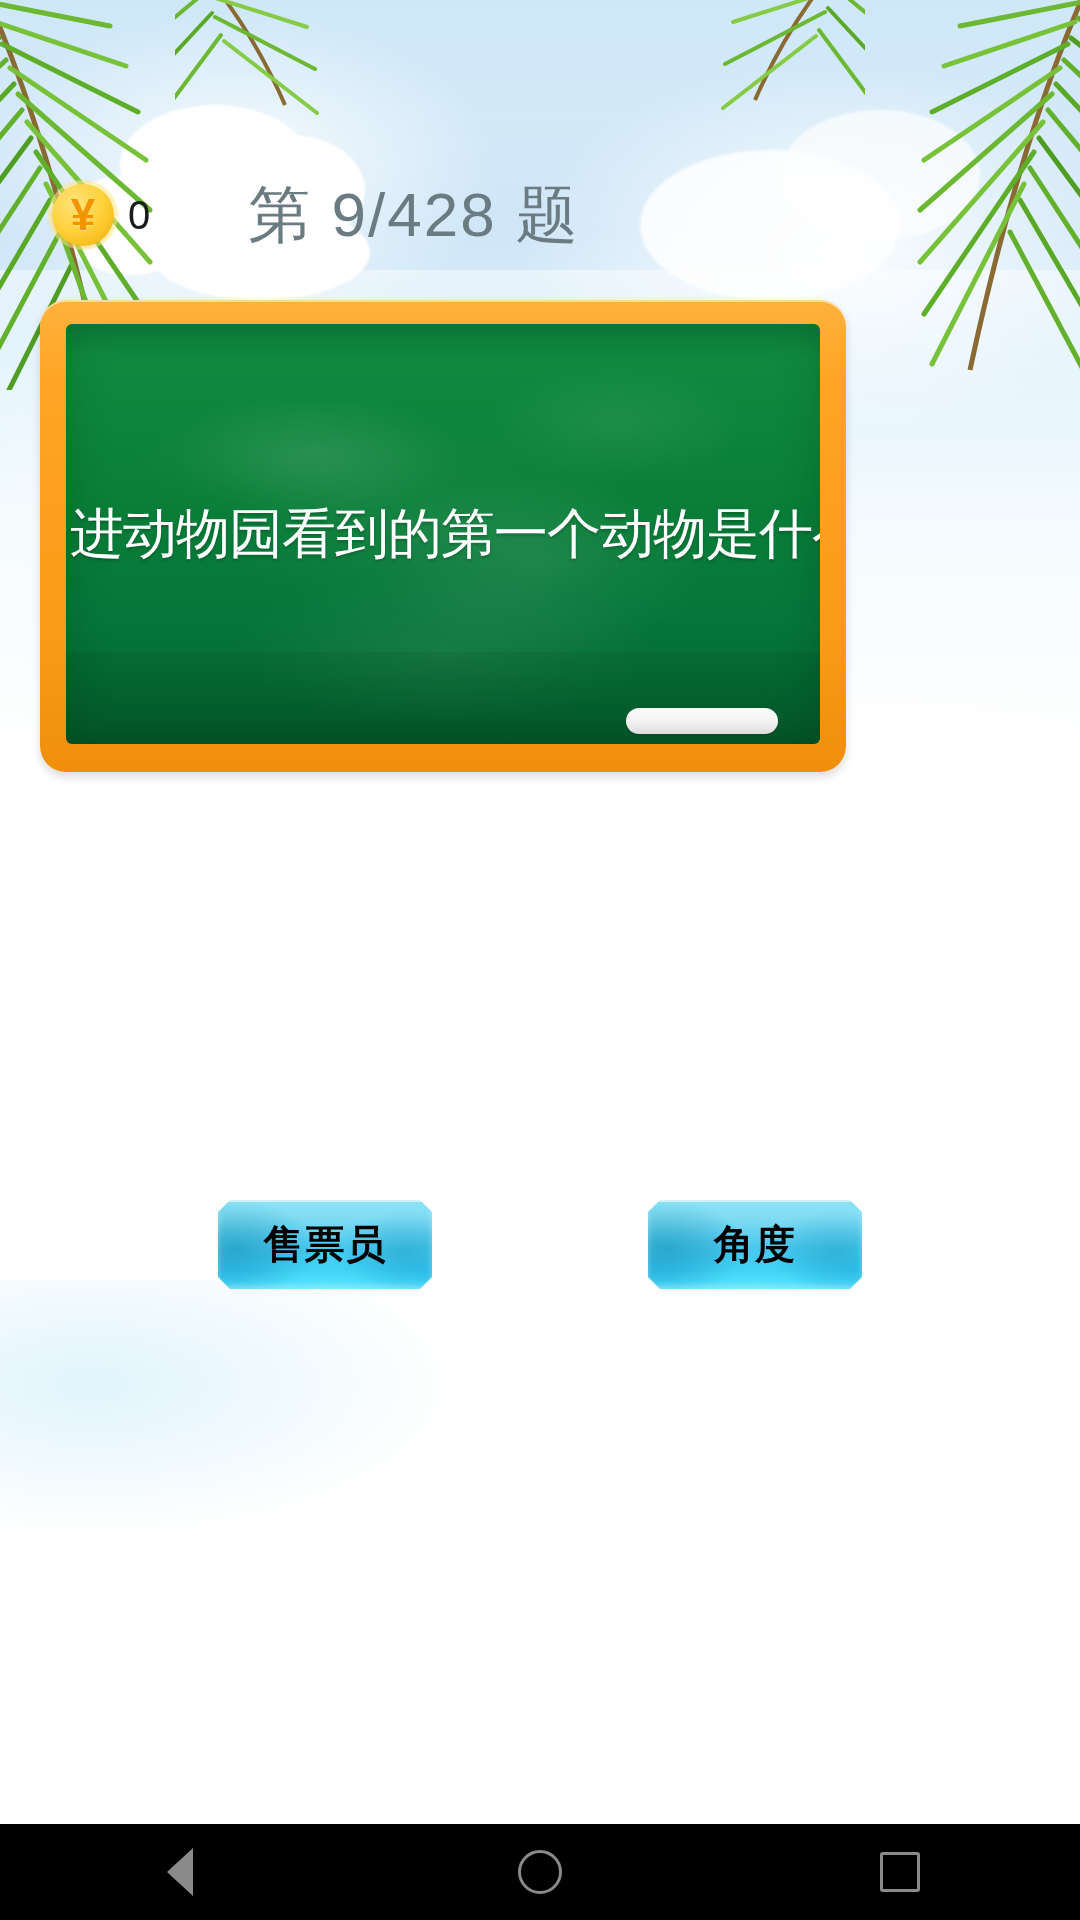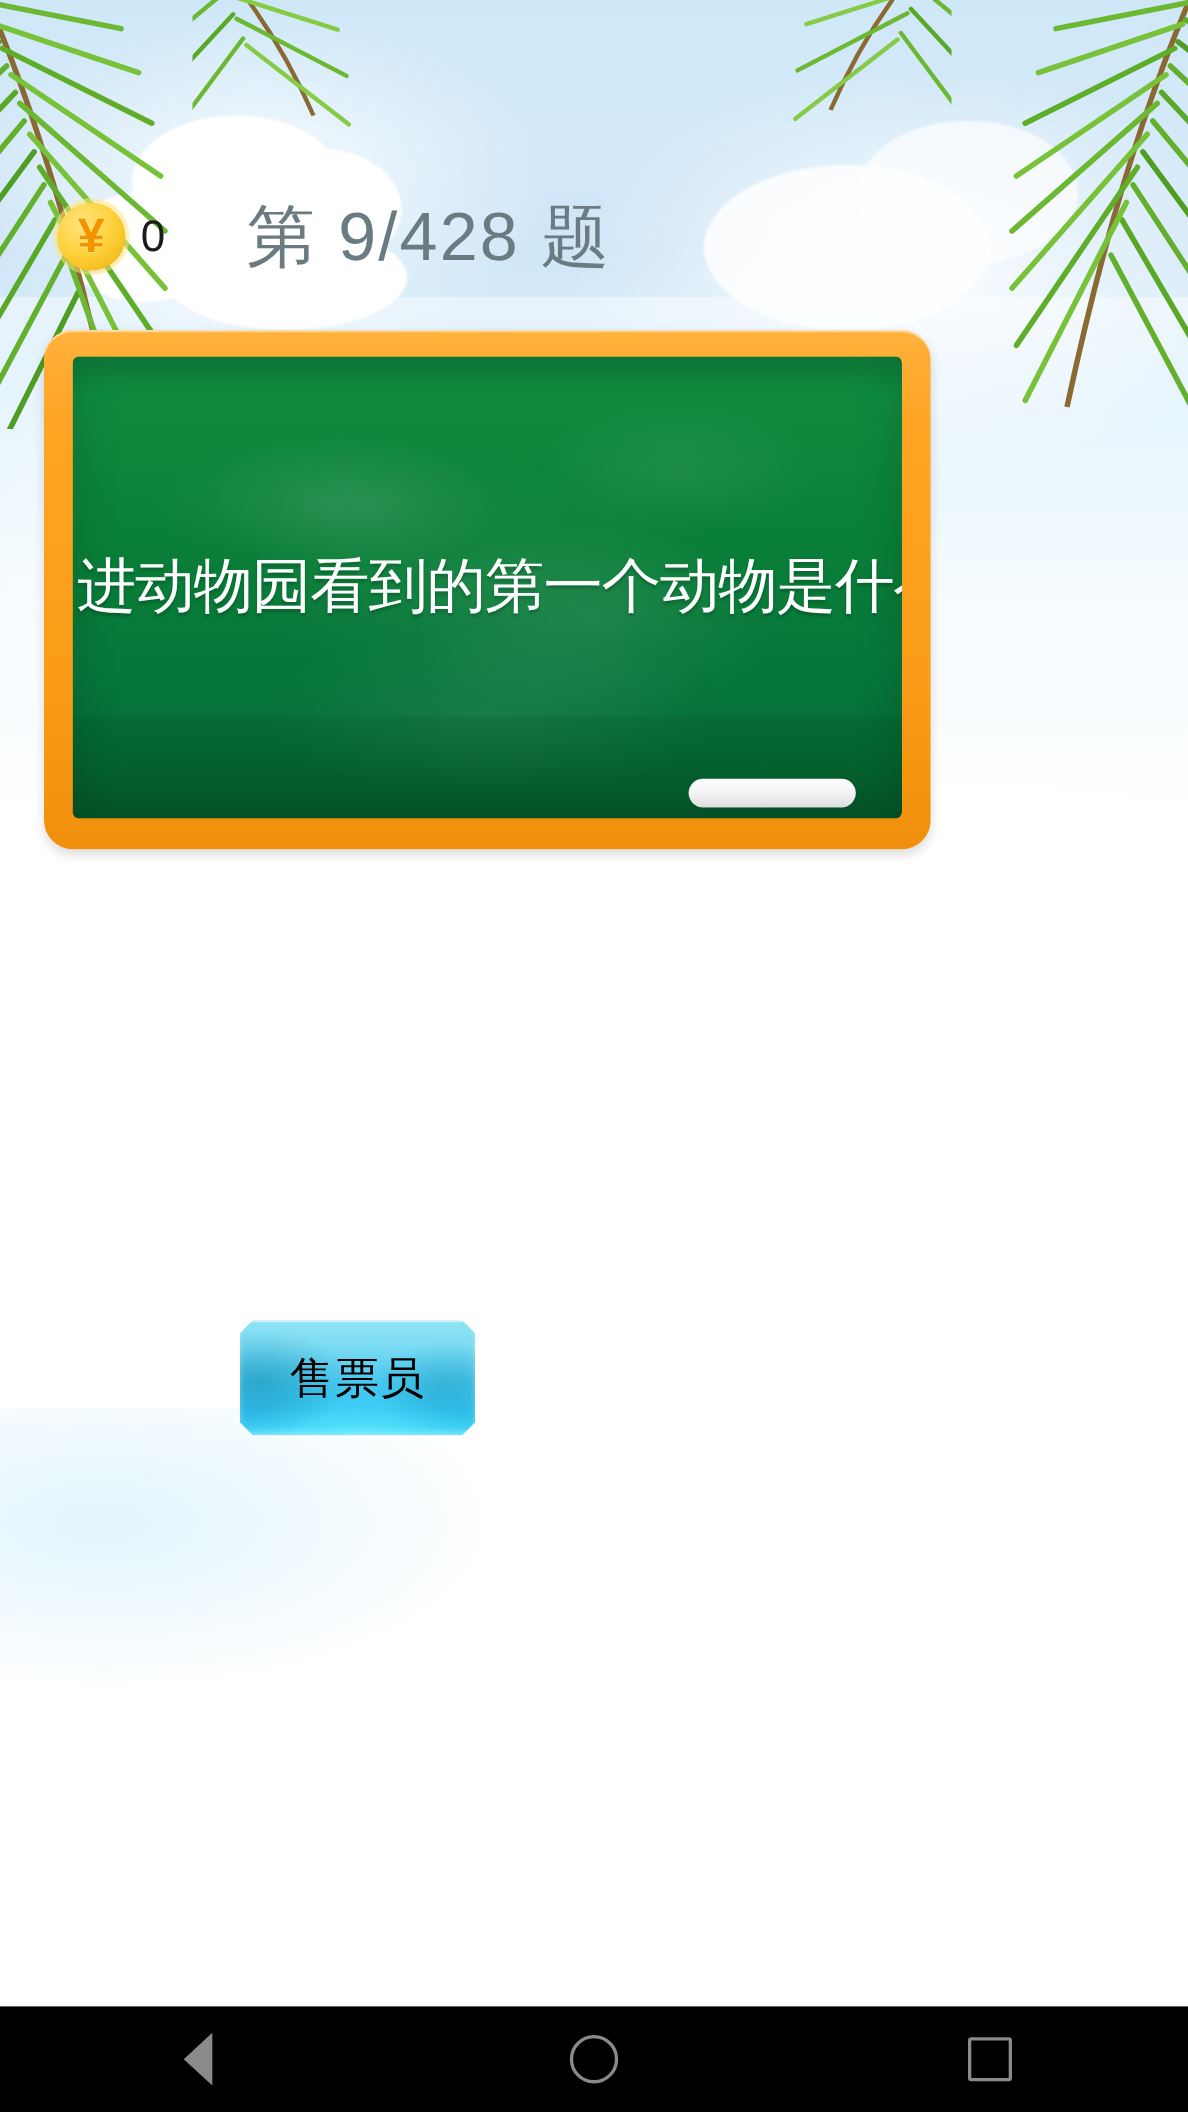--- a/index.html
+++ b/index.html
@@ -69,21 +69,21 @@
     background:radial-gradient(circle at 36% 30%, #ffe27a 0%, #ffd23f 46%, #f5bd1b 78%, #e0a609 100%);
     box-shadow:0 0 0 4px rgba(255,232,130,.55), 0 2px 3px rgba(0,0,0,.12);
     display:flex; align-items:center; justify-content:center;
     color:#f29300; font-size:44px; font-weight:bold; line-height:1;
     text-shadow:0 1px 0 rgba(255,255,255,.35);
   }
   .coin-count {
     margin-left:14px; font-size:40px; color:#1b1b1b; font-weight:400;
   }
   .q-title {
-    margin-left:74px; font-size:62px; color:#6b7b82; letter-spacing:2px;
+    margin-left:98px; font-size:62px; color:#6b7b82; letter-spacing:2px;
     white-space:nowrap;
   }
 
   
   .board-frame {
     position:absolute; left:40px; top:300px; width:806px; height:472px;
     border-radius:26px;
     background:linear-gradient(to bottom, #ffb23c 0%, #ffa424 18%, #f99b16 72%, #ef8f0b 100%);
     box-shadow:0 5px 10px rgba(0,0,0,.14), inset 0 2px 0 rgba(255,255,255,.5);
     padding:24px 26px 28px 26px;
@@ -133,36 +133,36 @@
     position:absolute; left:0; top:1200px; width:1080px;
     display:grid;
     grid-template-columns:214px 214px;
     grid-auto-rows:124px;
     justify-content:center;
     column-gap:216px;
     row-gap:34px;
   }
   .ans-btn {
     position:relative;
-    width:214px; height:105px;
+    width:214px; height:89px;
     border:none; cursor:pointer;
     border-radius:6px;
     clip-path:polygon(12px 0, calc(100% - 12px) 0, 100% 12px, 100% calc(100% - 12px),
                       calc(100% - 12px) 100%, 12px 100%, 0 calc(100% - 12px), 0 12px);
     background:
       radial-gradient(ellipse 120px 70px at 8% 54%,  rgba(18,140,175,.55) 0%, rgba(18,140,175,0) 68%),
       radial-gradient(ellipse 95px 58px at 88% 58%,  rgba(24,150,185,.42) 0%, rgba(24,150,185,0) 70%),
       radial-gradient(ellipse 160px 60px at 50% 104%, rgba(90,235,255,.85) 0%, rgba(90,235,255,0) 72%),
       linear-gradient(to bottom, #8fe4f5 0%, #7ddbf3 22%, #4cc9ef 52%, #33c4f2 78%, #3fd2f8 100%);
     box-shadow:
       inset 0 2px 0 rgba(255,255,255,.55),
       inset 0 -3px 6px rgba(255,255,255,.35),
       0 3px 5px rgba(0,0,0,.16);
     font-family:"Liberation Sans","DejaVu Sans",sans-serif;
-    font-size:40px; font-weight:normal; color:#000;
+    font-size:40px; font-weight:bold; color:#000;
     display:flex; align-items:center; justify-content:center;
     letter-spacing:1px;
   }
 
   
   .navbar {
     position:absolute; left:0; bottom:0; width:1080px; height:96px;
     background:#000;
     display:flex; align-items:center; justify-content:space-around;
   }
@@ -315,20 +315,21 @@
       <div class="smudge sm3"></div>
       <div class="smudge sm4"></div>
       <div class="board-bottomband"></div>
       <div class="chalk"></div>
       <div class="question">进动物园看到的第一个动物是什么？</div>
     </div>
   </div>
 
   <div class="answers">
     <button class="ans-btn">售票员</button>
+    <button class="ans-btn">角度</button>
   </div>
 
   <div class="navbar">
     <div class="nav-btn">
       <div class="nav-back"></div>
     </div>
     <div class="nav-btn">
       <div class="nav-home"></div>
     </div>
     <div class="nav-btn">

